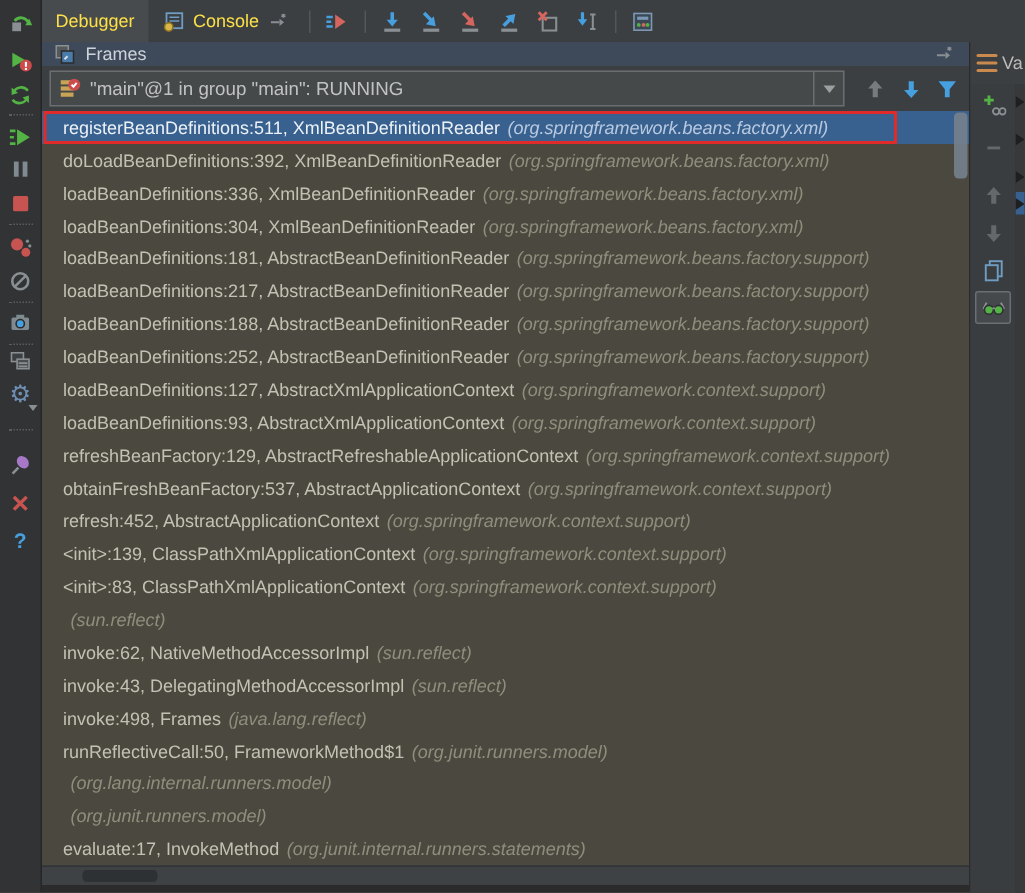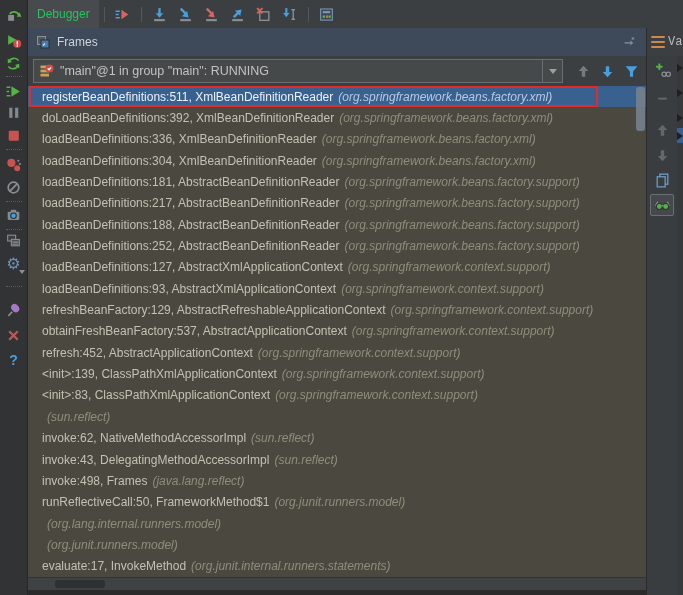--- a/index.html
+++ b/index.html
@@ -23,30 +23,30 @@
   .ssep{width:16px;border-top:1px dotted #5a5d5f;flex:none;}
   .gear-glyph{font-size:16px;color:#6f8fb3;line-height:16px;}
   .gear-caret{position:absolute;right:-2px;bottom:-1px;width:0;height:0;
     border-left:3px solid transparent;border-right:3px solid transparent;border-top:4px solid #8a8f93;}
   .help-glyph{font-size:14px;font-weight:bold;color:var(--accent-blue);}
 
   
   .main{flex:1;display:flex;flex-direction:column;min-width:0;}
 
   .toolbar{height:28px;background:var(--panel-bg);display:flex;align-items:center;flex:none;}
-  .tab{height:28px;display:flex;align-items:center;gap:5px;padding:0 9px;color:#22c55e;font-size:12px;}
+  .tab{height:28px;display:flex;align-items:center;gap:5px;padding:0 9px;color:#fde047;font-size:12px;}
   .tab.active{background:#474b4d;}
   .tsep{width:1px;height:15px;background:#53565a;margin:0 5px;flex:none;}
   .tbtn{width:22px;height:22px;display:flex;align-items:center;justify-content:center;margin:0 2px;flex:none;}
 
   .content-row{flex:1;display:flex;min-height:0;}
 
   
   .frames-panel{width:618px;display:flex;flex-direction:column;flex:none;min-width:0;}
-  .panel-header{height:28px;background:var(--header-bg);display:flex;align-items:center;
+  .panel-header{height:16px;background:var(--header-bg);display:flex;align-items:center;
     padding:0 10px 0 7px;flex:none;}
   .panel-title{color:#ccd3da;font-size:12px;margin-left:6px;}
   .hide-icon{margin-left:auto;}
 
   .thread-row{height:30px;background:var(--panel-bg);display:flex;align-items:center;
     padding-left:5px;flex:none;}
   .thread-combo{width:530px;height:24px;background:var(--combo-bg);border:1px solid var(--combo-border);
     display:flex;align-items:center;flex:none;}
   .thread-text{color:#c2c2c2;font-size:12.5px;margin-left:6px;white-space:nowrap;overflow:hidden;flex:1;}
   .combo-btn{width:20px;height:100%;border-left:1px solid var(--combo-border);
@@ -70,21 +70,21 @@
     border-radius:3px;opacity:.9;z-index:3;}
 
   .hscroll{height:13px;background:#3f4244;border-top:1px solid #313436;position:relative;flex:none;}
   .hthumb{position:absolute;left:27px;top:2px;width:50px;height:8px;background:#2e3133;border-radius:3px;}
   .bottom-strip{height:5px;background:#2b2b2b;flex:none;}
 
   
   .right-panel{width:37px;display:flex;flex-direction:column;flex:none;border-left:1px solid #2b2b2b;}
   .rp-header{height:28px;background:var(--panel-bg);display:flex;align-items:center;
     padding-left:4px;gap:3px;flex:none;}
-  .va-label{color:#bbbbbb;font-size:12px;white-space:nowrap;overflow:hidden;font-family:Liberation Mono, monospace;}
+  .va-label{color:#bbbbbb;font-size:12px;white-space:nowrap;overflow:hidden;}
   .hamburger{display:flex;flex-direction:column;gap:2.5px;width:14px;flex:none;}
   .hamburger i{display:block;height:2.5px;background:var(--hamburger-orange);border-radius:1px;}
   .rp-body{flex:1;display:flex;background:#323537;min-height:0;}
   .watch-toolbar{width:30px;display:flex;flex-direction:column;align-items:center;flex:none;background:#3a3d3f;}
   .wbtn{width:18px;height:18px;display:flex;align-items:center;justify-content:center;flex:none;}
   .wbtn.selected{width:24px;height:22px;background:#45494b;border:1px solid #6a6f73;border-radius:2px;}
   .edge-strip{width:7px;position:relative;background:#37393b;overflow:hidden;flex:none;}
   .tree-arrow{position:absolute;left:0;width:0;height:0;border-left:6px solid #1d1f21;
     border-top:4px solid transparent;border-bottom:4px solid transparent;}
   .edge-sel{position:absolute;left:0;right:0;top:72px;height:15px;background:var(--selected-bg);}
@@ -187,20 +187,33 @@
       <span class="help-glyph">?</span>
     </div>
   </div>
 
   <div class="main">
 
     <div class="toolbar">
       <div class="tab active">
         <span>Debugger</span>
       </div>
+      <div class="tab">
+        <svg width="16" height="16" viewBox="0 0 16 16">
+          <rect x="3" y="2.8" width="10.5" height="10" fill="none" stroke="#6e9cc3" stroke-width="1.2"></rect>
+          <path d="M5 5.5h6.5M5 8h6.5" stroke="#6e9cc3" stroke-width="1"></path>
+          <circle cx="4.5" cy="12" r="2.8" fill="#d8b74a" stroke="#8a7023"></circle>
+        </svg>
+        <span>Console</span>
+        <svg width="14" height="14" viewBox="0 0 16 16">
+          <path d="M3 9h6.5" stroke="#8a8f93" stroke-width="1.5"></path>
+          <polygon points="9.5,6.2 13,9 9.5,11.8" fill="#8a8f93"></polygon>
+          <path d="M12.5 2.5v3M11 3.2l3 1.6M14 3.2l-3 1.6" stroke="#8a8f93" stroke-width="1"></path>
+        </svg>
+      </div>
       <div class="tsep"></div>
       <div class="tbtn">
         <svg width="17" height="17" viewBox="0 0 16 16">
           <path d="M1.5 5h4M1.5 8h3M1.5 11h4" stroke="#46a0e0" stroke-width="1.5"></path>
           <polygon points="7,3.5 13.5,8 7,12.5" fill="#d6655f"></polygon>
         </svg>
       </div>
       <div class="tsep"></div>
       <div class="tbtn">
         <svg width="17" height="17" viewBox="0 0 16 16">

